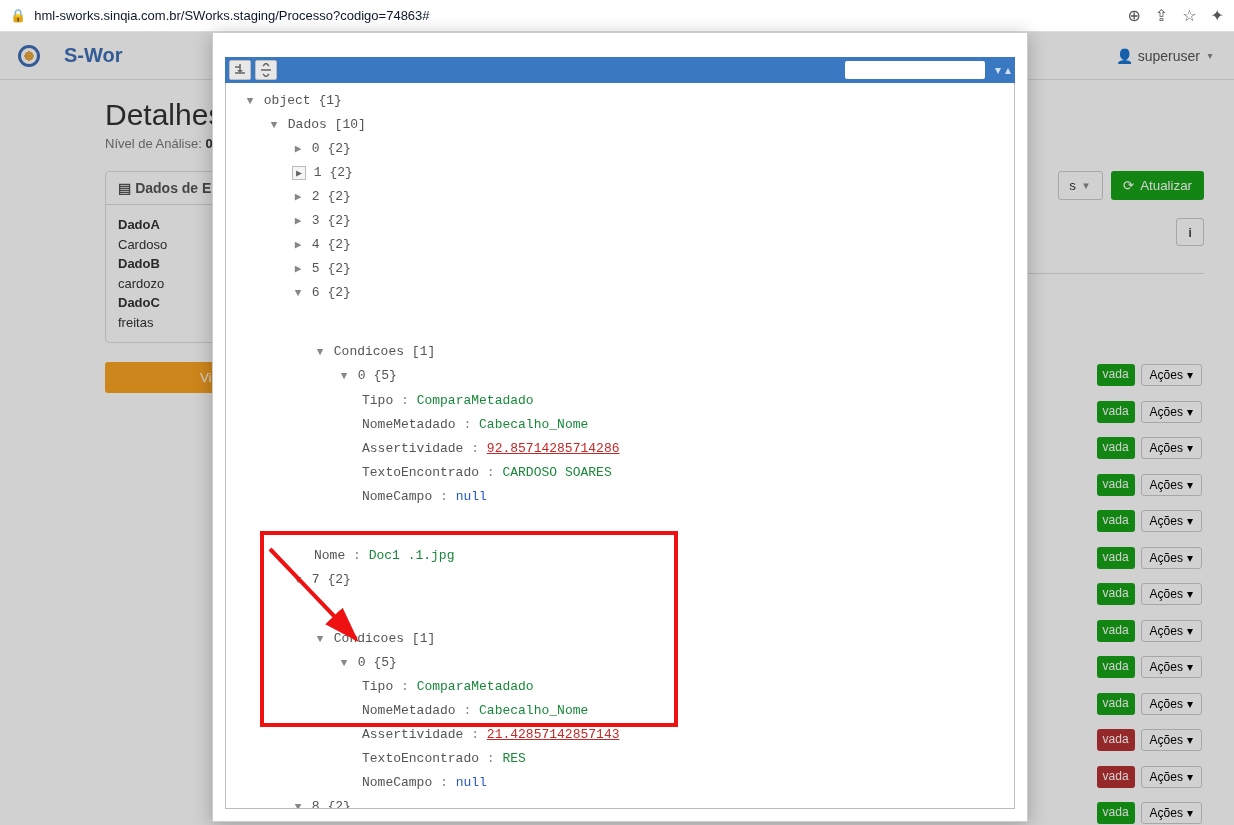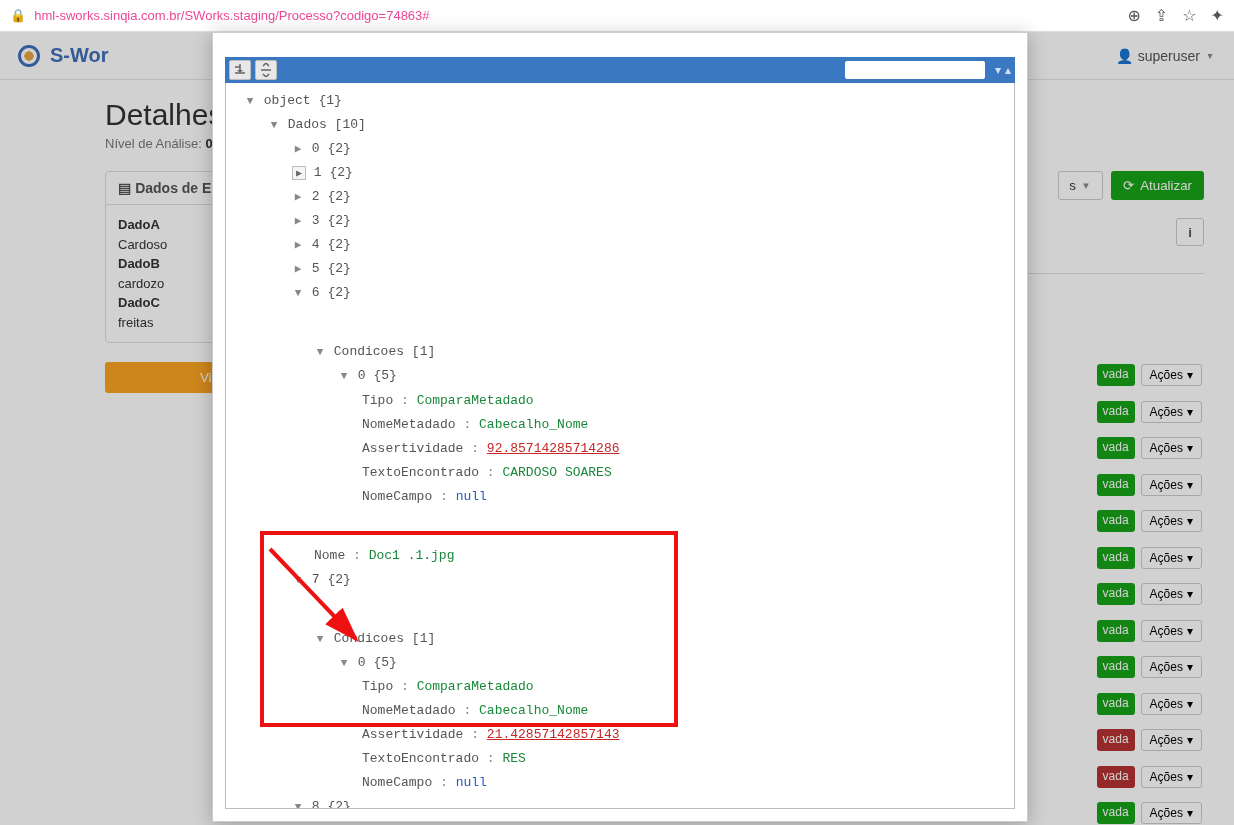--- a/index.html
+++ b/index.html
@@ -21,21 +21,21 @@
   align-items: center;
   padding: 0 10px;
   border-bottom: 1px solid #ddd;
   background: #fff;
   font-size: 13px;
   color: #555;
   position: relative;
   z-index: 5;
 }
 .addr-bar .lock { margin-right: 8px; color: #555; }
-.addr-bar .url { flex: 1; color: #ec4899; }
+.addr-bar .url { flex: 1; color: #0f172a; }
 .addr-bar .right-icons { display: flex; gap: 14px; color: #555; font-size: 16px; }
 
 
 .bg-page {
   position: absolute;
   top: 32px; left: 0; right: 0; bottom: 0;
   background: #fff;
   padding: 0;
 }
 .topnav {
@@ -44,21 +44,21 @@
   align-items: center;
   padding: 0 18px;
   border-bottom: 1px solid #e5e5e5;
 }
 .logo {
   display: flex;
   align-items: center;
   color: #3f6fb7;
   font-weight: 700;
   font-size: 20px;
-  gap: 10px;
+  gap: 24px;
 }
 .logo .ring {
   width: 22px; height: 22px; border-radius: 50%;
   border: 3px solid #3f6fb7; display:inline-block;
   background: radial-gradient(circle, #e9a640 40%, transparent 41%);
 }
 .user-menu { margin-left: auto; color: #555; display:flex; align-items:center; gap:4px; }
 .user-menu .caret { font-size: 10px; }
 
 .bg-content { padding: 18px 30px 30px 105px; }

